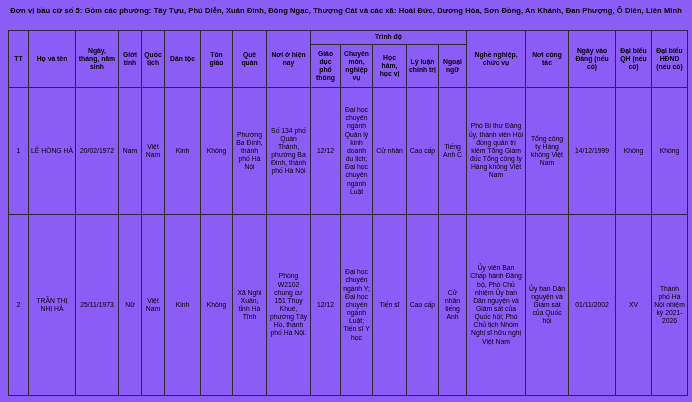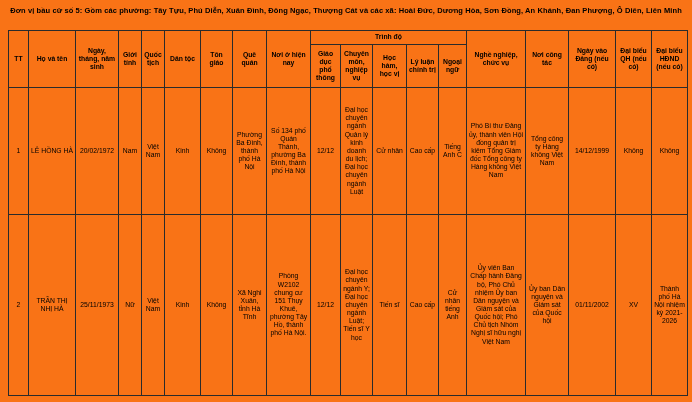--- a/index.html
+++ b/index.html
@@ -5,21 +5,21 @@
   html, body {
     margin: 0;
     padding: 0;
     background: #ffffff;
     font-family: "Liberation Sans", "DejaVu Sans", sans-serif;
   }
   .page {
     position: relative;
     width: 692px;
     height: 402px;
-    background: #f97316;
+    background: #8b5cf6;
     overflow: hidden;
   }
   .doc-title {
     position: absolute;
     top: 6px;
     left: 6px;
     right: 6px;
     text-align: center;
     font-size: 7.5px;
     font-weight: bold;

